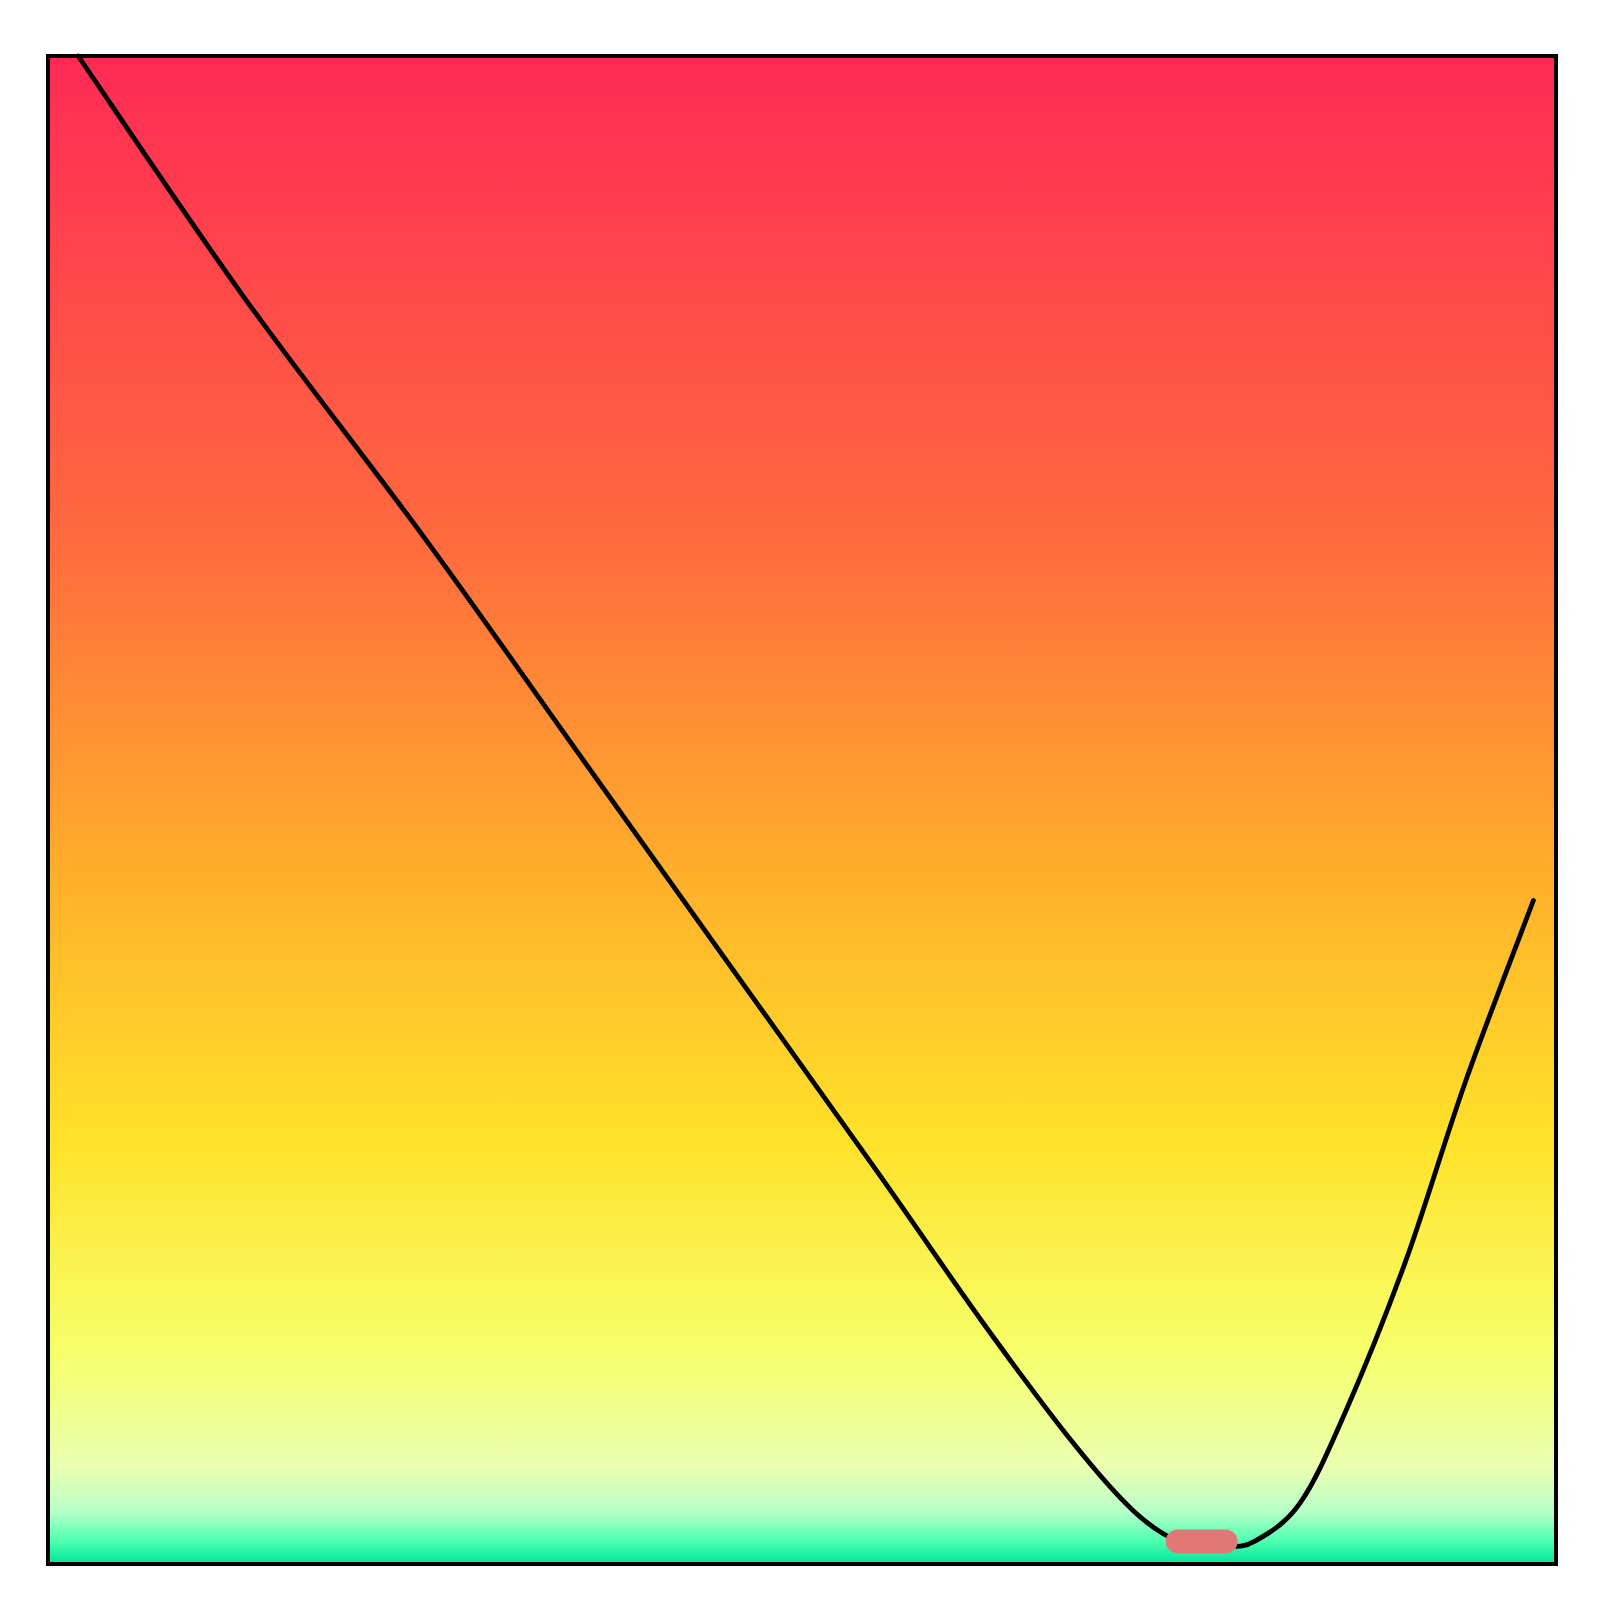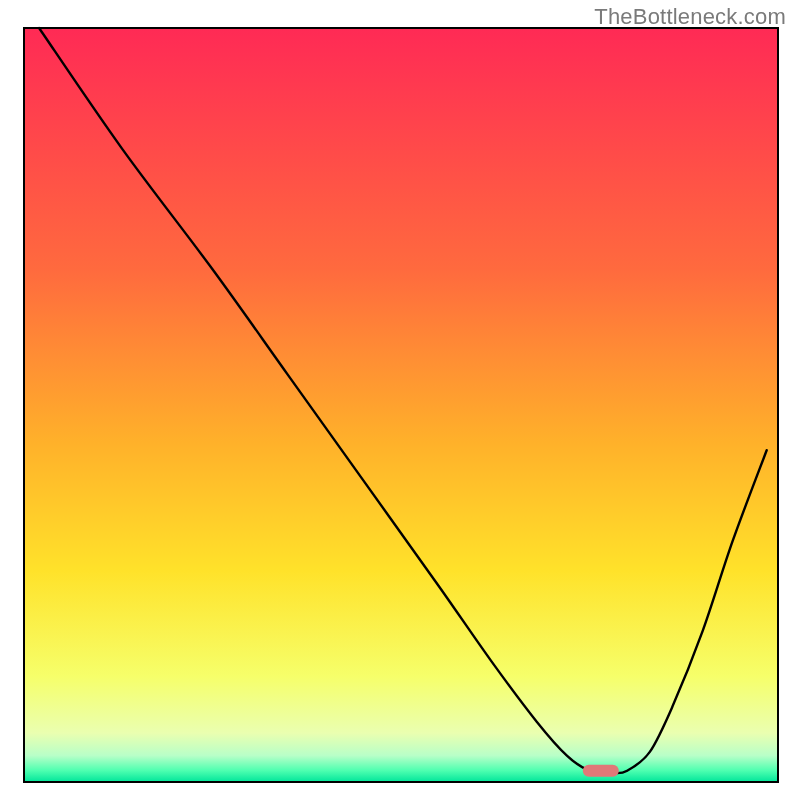--- a/index.html
+++ b/index.html
@@ -30,21 +30,20 @@
     top: 0;
     left: 0;
     z-index: 1;
   }
 </style>
 </head>
 <body>
 
 <div class="frame">
 
-  <div class="watermark">TheBottleneck.com</div>
 
   <svg id="chart-svg" width="800" height="800" viewBox="0 0 800 800">
     <defs>
       <linearGradient id="bg-grad" x1="0" y1="0" x2="0" y2="1">
           <stop offset="0%" stop-color="#ff2a55"></stop>
           <stop offset="32%" stop-color="#ff6a3e"></stop>
           <stop offset="55.00000000000001%" stop-color="#ffb12a"></stop>
           <stop offset="72%" stop-color="#ffe22a"></stop>
           <stop offset="86%" stop-color="#f6ff6a"></stop>
           <stop offset="93.5%" stop-color="#eaffb0"></stop>

